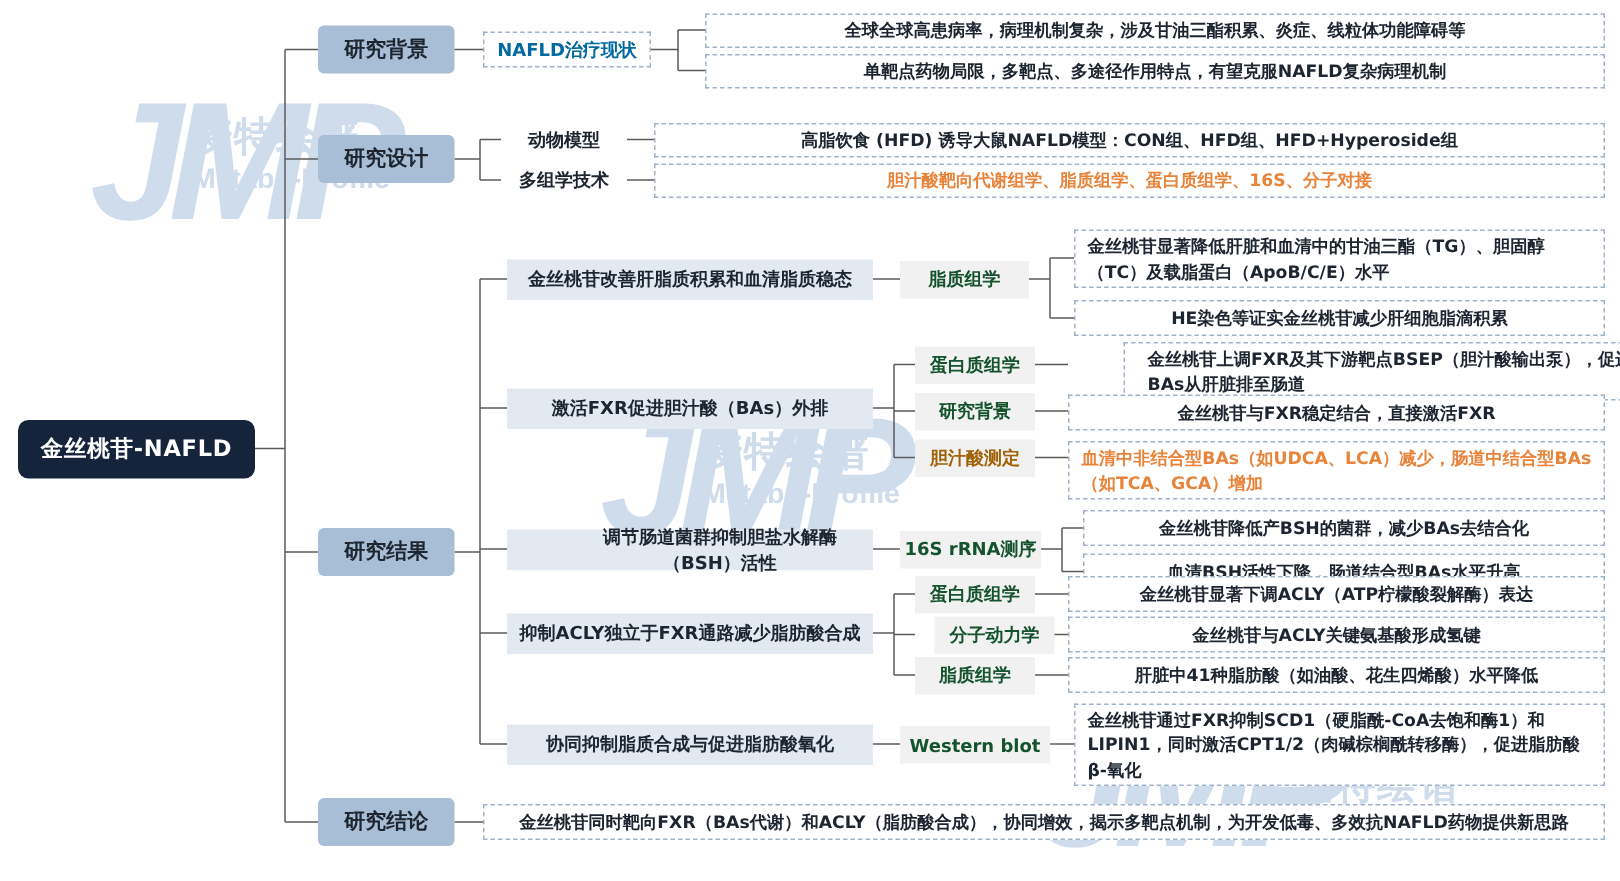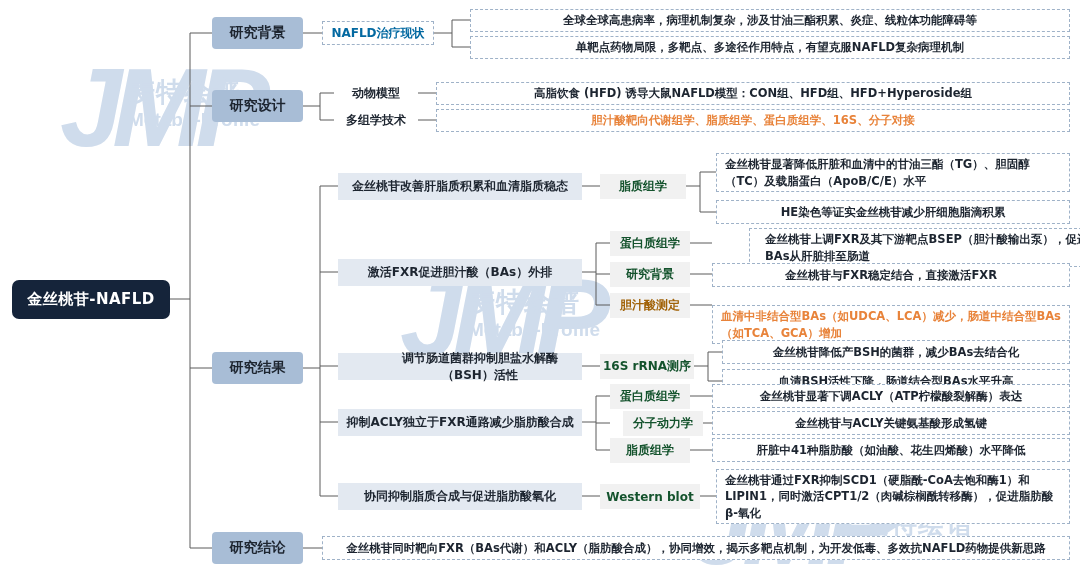--- a/index.html
+++ b/index.html
@@ -257,21 +257,21 @@
   <div class="node n-detail lefty" style="left:716px; top:153px; width:354px; height:39px;">金丝桃苷显著降低肝脏和血清中的甘油三酯（TG）、胆固醇（TC）及载脂蛋白（ApoB/C/E）水平</div>
   <div class="node n-detail" style="left:716px; top:200px; width:354px; height:24px;">HE染色等证实金丝桃苷减少肝细胞脂滴积累</div>
 
   <div class="node n-method" style="left:610px; top:231px; width:80px; height:25px;">蛋白质组学</div>
   <div class="node n-detail lefty" style="left:749px; top:228px; width:358px; height:39px;padding-left:15px;">金丝桃苷上调FXR及其下游靶点BSEP（胆汁酸输出泵），促进BAs从肝脏排至肠道</div>
 
   <div class="node n-method" style="left:610px; top:262px; width:80px; height:25px;">研究背景</div>
   <div class="node n-detail" style="left:712px; top:263px; width:358px; height:24px;">金丝桃苷与FXR稳定结合，直接激活FXR</div>
 
   <div class="node n-method accent" style="left:610px; top:293px; width:80px; height:25px;">胆汁酸测定</div>
-  <div class="node n-detail accent lefty" style="left:712px; top:305px; width:358px; height:39px;">血清中非结合型BAs（如UDCA、LCA）减少，肠道中结合型BAs（如TCA、GCA）增加</div>
+  <div class="node n-detail accent lefty" style="left:712px; top:294px; width:358px; height:39px;">血清中非结合型BAs（如UDCA、LCA）减少，肠道中结合型BAs（如TCA、GCA）增加</div>
 
   <div class="node n-method" style="left:600px; top:354px; width:94px; height:25px;">16S rRNA测序</div>
   <div class="node n-detail" style="left:722px; top:340px; width:348px; height:24px;">金丝桃苷降低产BSH的菌群，减少BAs去结合化</div>
   <div class="node n-detail" style="left:722px; top:369px; width:348px; height:24px;">血清BSH活性下降，肠道结合型BAs水平升高</div>
 
   <div class="node n-method" style="left:610px; top:384px; width:80px; height:25px;">蛋白质组学</div>
   <div class="node n-detail" style="left:712px; top:384px; width:358px; height:24px;">金丝桃苷显著下调ACLY（ATP柠檬酸裂解酶）表达</div>
 
   <div class="node n-method" style="left:610px; top:411px; width:80px; height:25px;margin-left:13px;">分子动力学</div>
   <div class="node n-detail" style="left:712px; top:411px; width:358px; height:24px;">金丝桃苷与ACLY关键氨基酸形成氢键</div>

